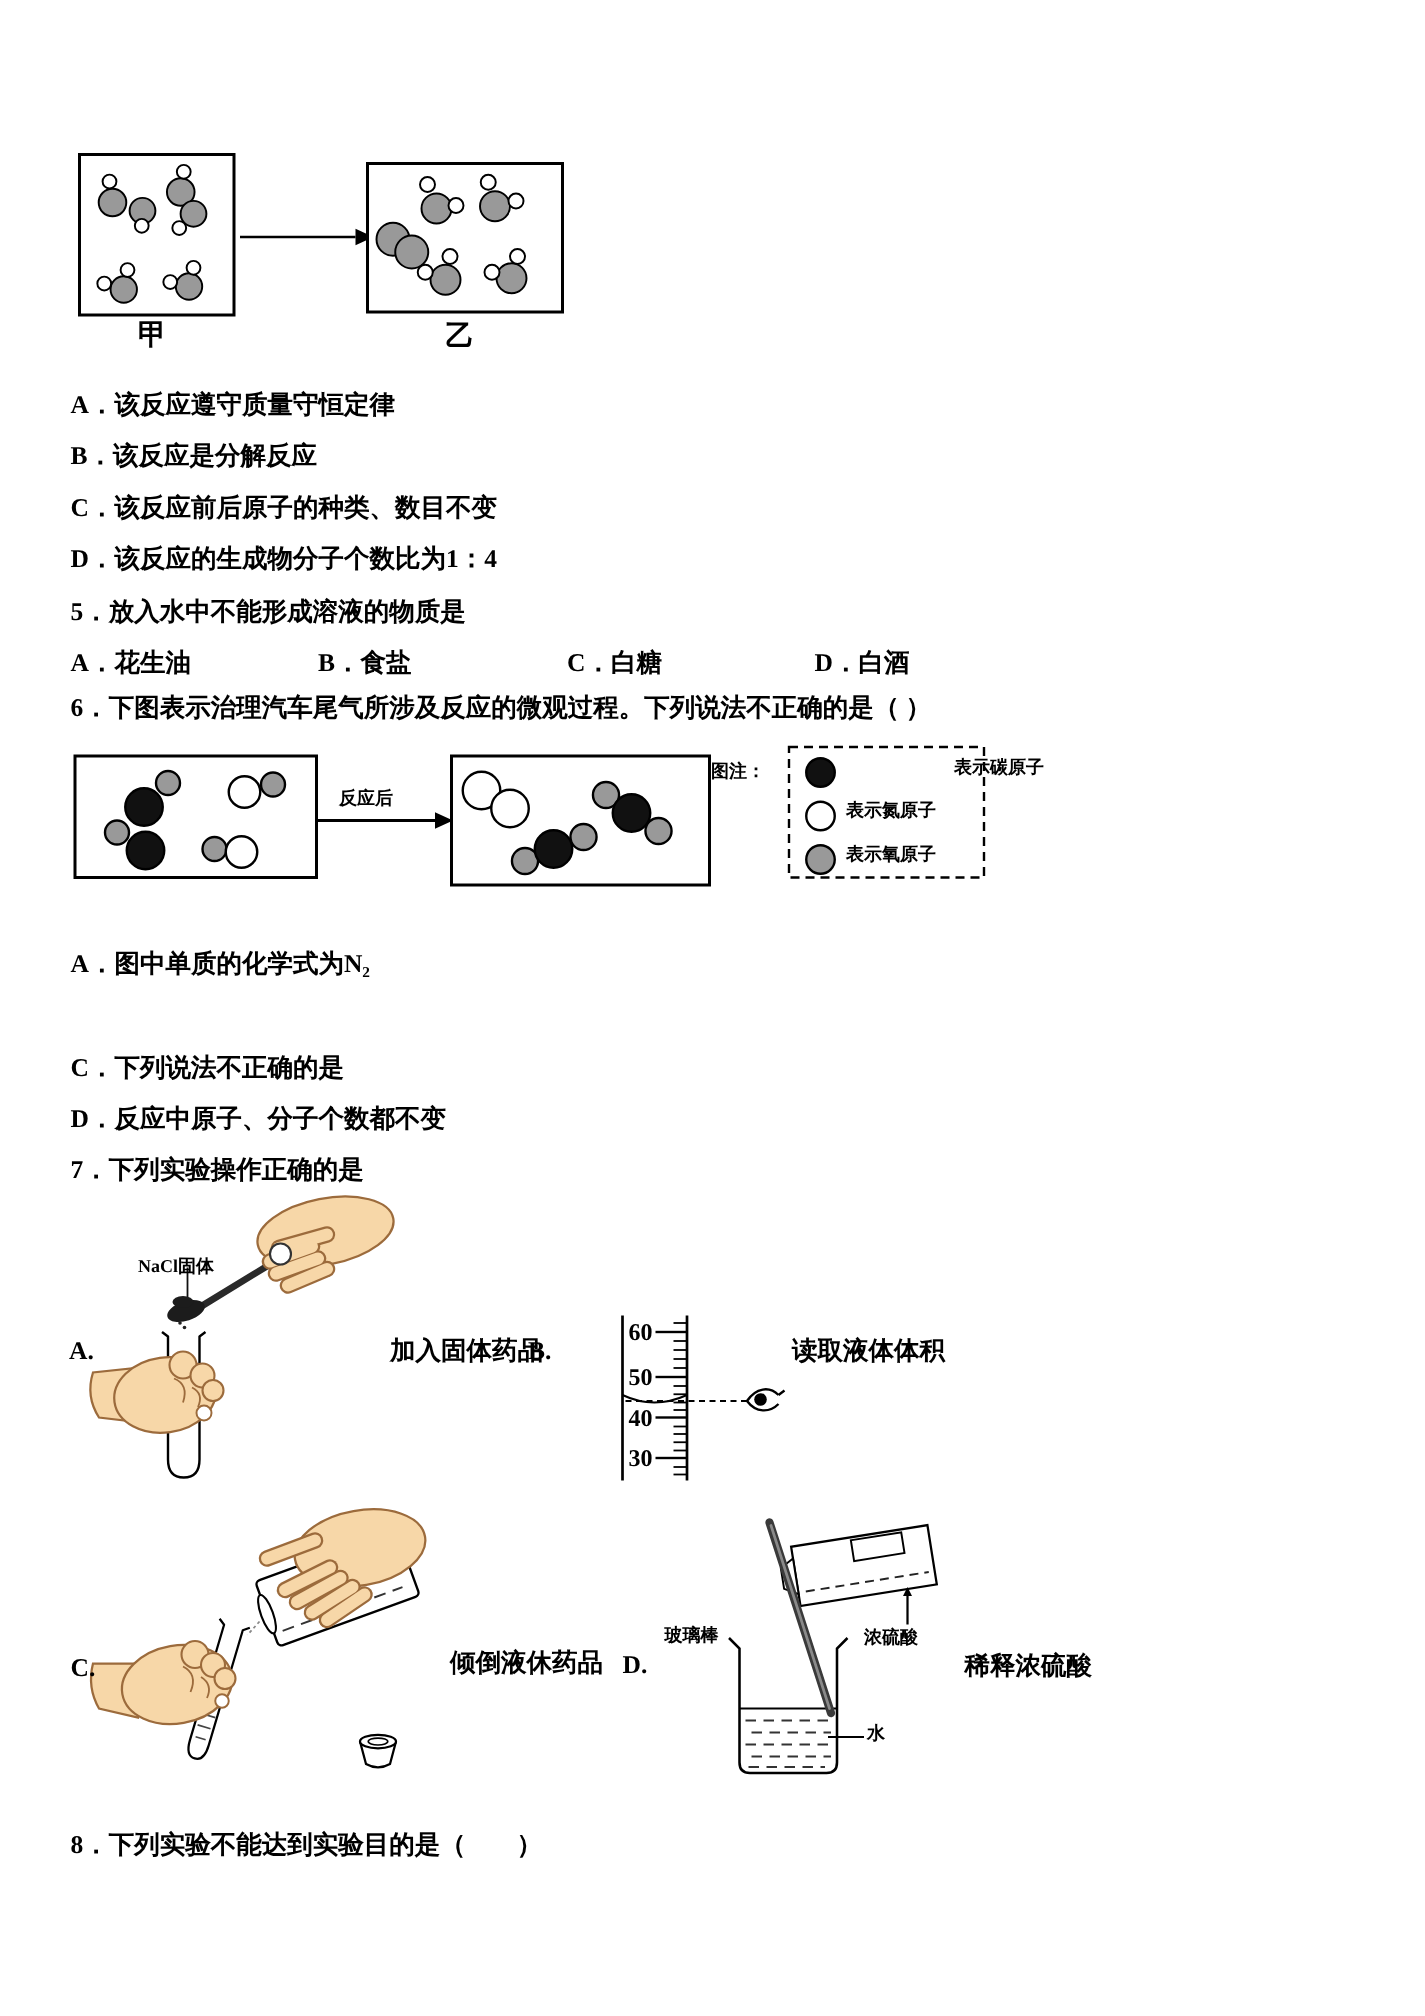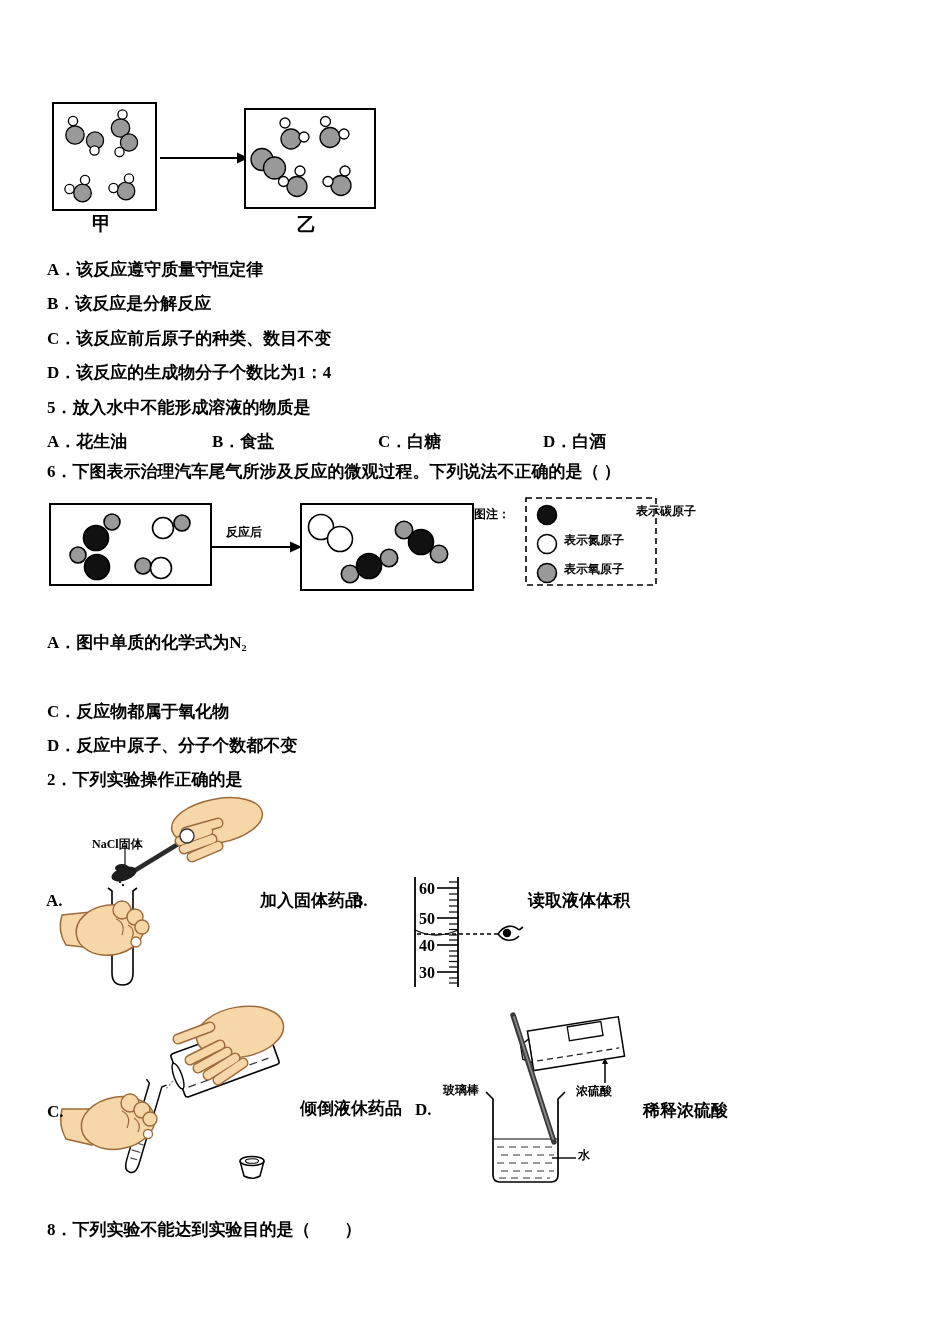--- a/index.html
+++ b/index.html
@@ -141,24 +141,24 @@
       <circle cx="502" cy="78" r="9.5" fill="#999999"></circle>
     </g>
   </svg>
   <div class="t small" style="left:226px;top:526px;">反应后</div>
   <div class="t small" style="left:474px;top:508px;">图注：</div>
   <div class="t small" style="left:592px;top:505px;margin-left:44px;">表示碳原子</div>
   <div class="t small" style="left:564px;top:534px;">表示氮原子</div>
   <div class="t small" style="left:564px;top:563px;">表示氧原子</div>
 
   <div class="t" style="left:47px;top:633px;">A．图中单质的化学式为N₂</div>
-  <div class="t" style="left:47px;top:702px;">C．反应物都属于氧化物</div>
+  <div class="t" style="left:47px;top:702px;">C．下列说法不正确的是</div>
   <div class="t" style="left:47px;top:736px;">D．反应中原子、分子个数都不变</div>
 
-  <div class="t" style="left:47px;top:770px;">2．下列实验操作正确的是</div>
+  <div class="t" style="left:47px;top:770px;">7．下列实验操作正确的是</div>
 
   <svg class="fig" style="left:60px;top:795px;" width="220" height="200" viewBox="0 0 220 200">
     <line x1="65" y1="50" x2="65" y2="70" stroke="#111" stroke-width="1.2"></line>
     <g>
       <line x1="74" y1="76" x2="128" y2="43" stroke="#2a2a2a" stroke-width="4.5" stroke-linecap="round"></line>
       <ellipse cx="64" cy="79" rx="13" ry="6.5" transform="rotate(-18 64 79)" fill="#1c1c1c"></ellipse>
       <ellipse cx="62" cy="73" rx="7" ry="4" fill="#1c1c1c"></ellipse>
       <circle cx="60" cy="87" r="1.2" fill="#222"></circle>
         <circle cx="63" cy="90" r="1.2" fill="#222"></circle>
     </g>

